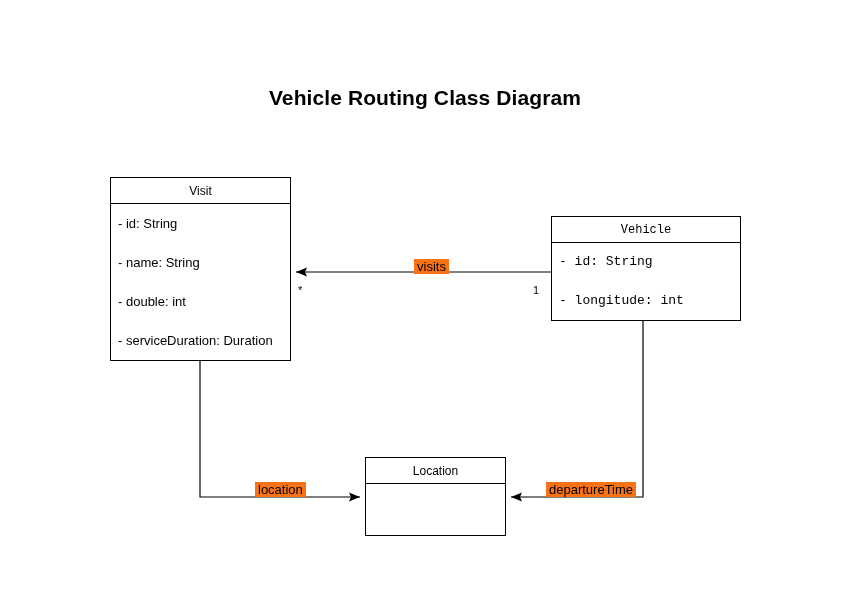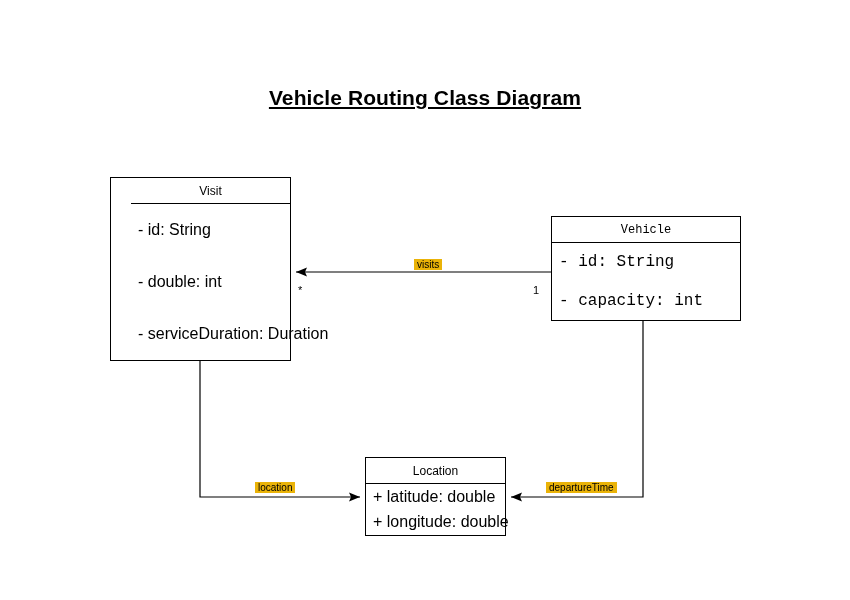--- a/index.html
+++ b/index.html
@@ -24,21 +24,20 @@
   #diagram-title {
     position: absolute;
     left: 0;
     top: 86px;
     width: 850px;
     text-align: center;
     font-size: 21px;
     font-weight: bold;
     letter-spacing: 0.1px;
     color: #000000;
-    text-decoration: underline;
   }
   .uml-class {
     position: absolute;
     box-sizing: border-box;
     border: 1px solid #000000;
     background: #ffffff;
     z-index: 5;
   }
   .uml-class-name {
     box-sizing: border-box;
@@ -52,34 +51,33 @@
   }
   .uml-attrs {
     box-sizing: border-box;
     width: 100%;
     display: flex;
     flex-direction: column;
     justify-content: space-around;
     padding: 0 0;
   }
   .uml-attr {
-    font-size: 16px;
+    font-size: 13px;
     text-align: left;
     padding-left: 7px;
     line-height: 14px;
     white-space: nowrap;
   }
 
   
   #class-visit {
     left: 110px;
     top: 177px;
     width: 181px;
     height: 184px;
-    padding-left: 20px;
   }
   #class-visit > .uml-class-name { height: 26px; }
   #class-visit > .uml-attrs { height: 156px; }
 
   #class-vehicle {
     left: 551px;
     top: 216px;
     width: 190px;
     height: 105px;
     font-family: Liberation Mono, monospace;
@@ -100,24 +98,24 @@
   #edge-layer {
     position: absolute;
     left: 0;
     top: 0;
     width: 850px;
     height: 600px;
     z-index: 2;
   }
   .edge-label {
     position: absolute;
-    font-size: 10px;
+    font-size: 13px;
     color: #000000;
     white-space: nowrap;
-    background: #eab308;
+    background: #f97316;
     padding: 0 3px;
     z-index: 6;
   }
   .mult-label {
     position: absolute;
     font-size: 11px;
     color: #000000;
     white-space: nowrap;
     z-index: 6;
   }
@@ -161,34 +159,31 @@
   <div class="edge-label" id="label-location">location</div>
   <div class="edge-label" id="label-home">departureTime</div>
 
   <div class="mult-label" id="mult-star">*</div>
   <div class="mult-label" id="mult-one">1</div>
 
   <div class="uml-class" id="class-visit">
     <div class="uml-class-name">Visit</div>
     <div class="uml-attrs">
       <div class="uml-attr">- id: String</div>
+      <div class="uml-attr">- name: String</div>
       <div class="uml-attr">- double: int</div>
       <div class="uml-attr">- serviceDuration: Duration</div>
     </div>
   </div>
 
   <div class="uml-class" id="class-vehicle">
     <div class="uml-class-name">Vehicle</div>
     <div class="uml-attrs">
       <div class="uml-attr">- id: String</div>
-      <div class="uml-attr">- capacity: int</div>
+      <div class="uml-attr">- longitude: int</div>
     </div>
   </div>
 
   <div class="uml-class" id="class-location">
     <div class="uml-class-name">Location</div>
-    <div class="uml-attrs">
-      <div class="uml-attr">+ latitude: double</div>
-      <div class="uml-attr">+ longitude: double</div>
-    </div>
   </div>
 
 </div>
 
 </body></html>

